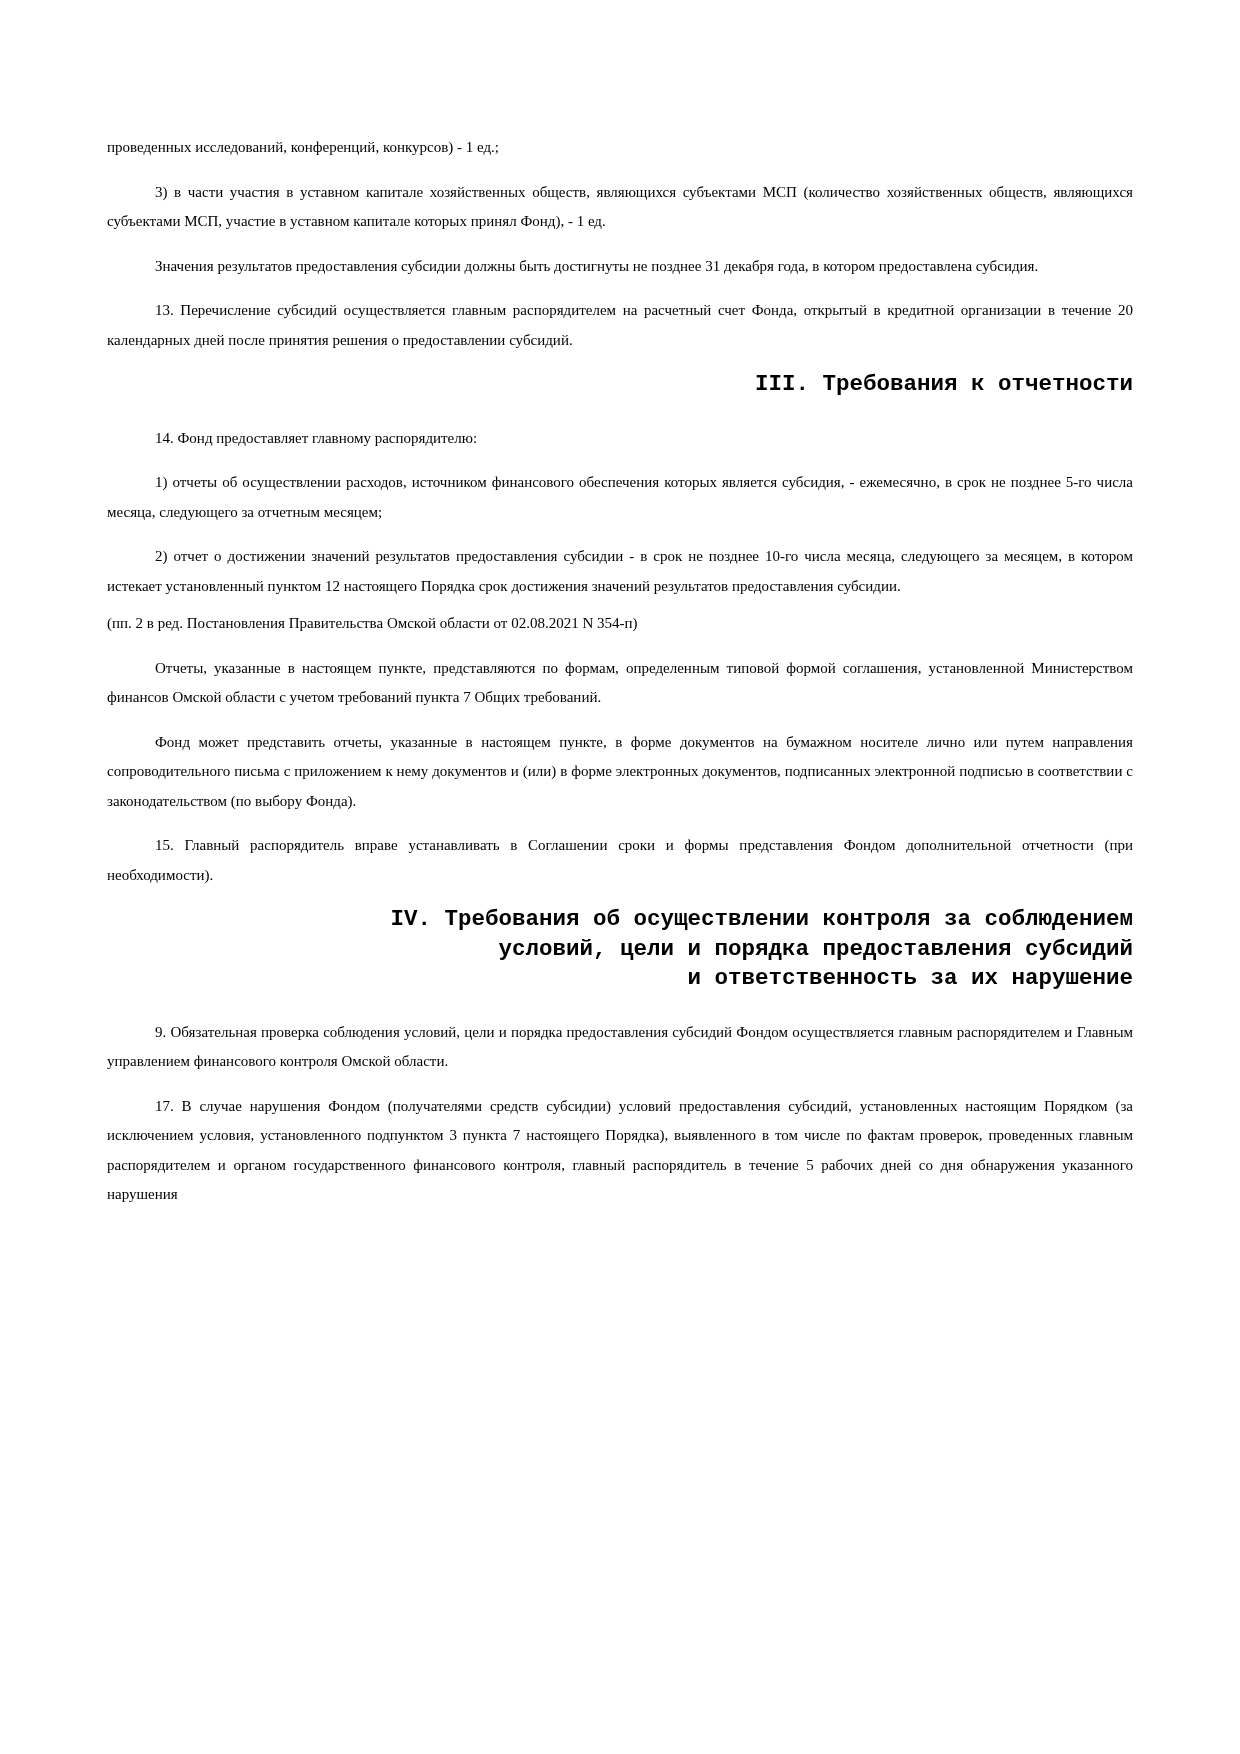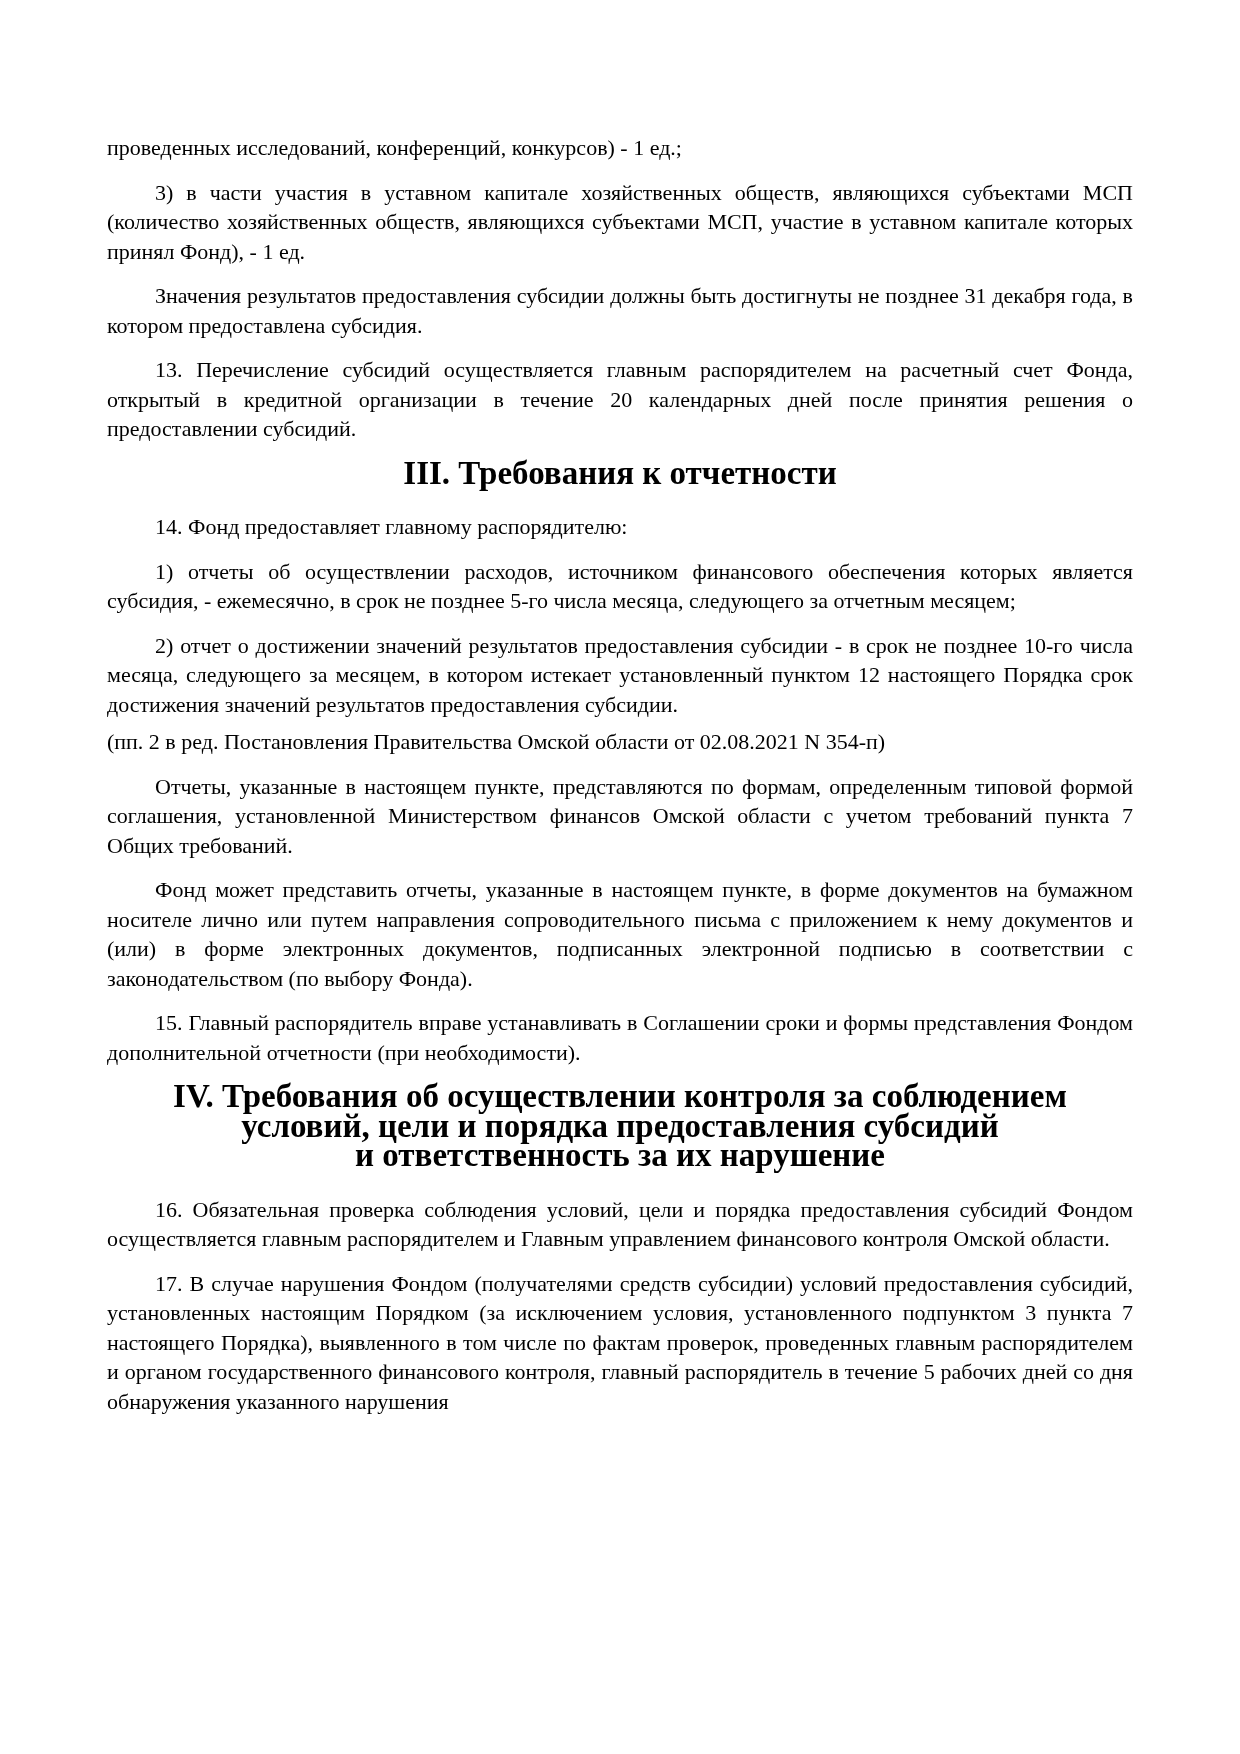--- a/index.html
+++ b/index.html
@@ -8,44 +8,45 @@
     background: #ffffff;
   }
   .page {
     position: relative;
     width: 1240px;
     height: 1754px;
     background: #ffffff;
     box-sizing: border-box;
     padding: 133px 107px 60px 107px;
     font-family: "Liberation Serif", "DejaVu Serif", serif;
-    font-size: 22px;
+    font-size: 15px;
     line-height: 29.5px;
     color: #000000;
     overflow: hidden;
   }
   .para {
     text-align: justify;
     text-indent: 48px;
     margin: 0 0 15px 0;
   }
   .para.no-indent {
     text-indent: 0;
   }
   .note {
     text-align: left;
     text-indent: 0;
     margin: 0 0 15px 0;
   }
   .heading {
     font-weight: bold;
-    text-align: center;
+    text-align: right;
     text-indent: 0;
     margin: 8px 0 24px 0;
     white-space: pre-line;
+    font-family: Liberation Mono, monospace;
   }
 </style>
 </head>
 <body>
 
 <div class="page">
   <p class="para no-indent">проведенных исследований, конференций, конкурсов) - 1 ед.;</p>
   <p class="para">3) в части участия в уставном капитале хозяйственных обществ, являющихся субъектами МСП (количество хозяйственных обществ, являющихся субъектами МСП, участие в уставном капитале которых принял Фонд), - 1 ед.</p>
   <p class="para">Значения результатов предоставления субсидии должны быть достигнуты не позднее 31 декабря года, в котором предоставлена субсидия.</p>
   <p class="para">13. Перечисление субсидий осуществляется главным распорядителем на расчетный счет Фонда, открытый в кредитной организации в течение 20 календарных дней после принятия решения о предоставлении субсидий.</p>
@@ -53,15 +54,15 @@
   <p class="para">14. Фонд предоставляет главному распорядителю:</p>
   <p class="para">1) отчеты об осуществлении расходов, источником финансового обеспечения которых является субсидия, - ежемесячно, в срок не позднее 5-го числа месяца, следующего за отчетным месяцем;</p>
   <p class="para" style="margin-bottom:8px">2) отчет о достижении значений результатов предоставления субсидии - в срок не позднее 10-го числа месяца, следующего за месяцем, в котором истекает установленный пунктом 12 настоящего Порядка срок достижения значений результатов предоставления субсидии.</p>
   <p class="note">(пп. 2 в ред. Постановления Правительства Омской области от 02.08.2021 N 354-п)</p>
   <p class="para">Отчеты, указанные в настоящем пункте, представляются по формам, определенным типовой формой соглашения, установленной Министерством финансов Омской области с учетом требований пункта 7 Общих требований.</p>
   <p class="para">Фонд может представить отчеты, указанные в настоящем пункте, в форме документов на бумажном носителе лично или путем направления сопроводительного письма с приложением к нему документов и (или) в форме электронных документов, подписанных электронной подписью в соответствии с законодательством (по выбору Фонда).</p>
   <p class="para">15. Главный распорядитель вправе устанавливать в Соглашении сроки и формы представления Фондом дополнительной отчетности (при необходимости).</p>
   <h2 class="heading">IV. Требования об осуществлении контроля за соблюдением
 условий, цели и порядка предоставления субсидий
 и ответственность за их нарушение</h2>
-  <p class="para">16. Обязательная проверка соблюдения условий, цели и порядка предоставления субсидий Фондом осуществляется главным распорядителем и Главным управлением финансового контроля Омской области.</p>
+  <p class="para">9. Обязательная проверка соблюдения условий, цели и порядка предоставления субсидий Фондом осуществляется главным распорядителем и Главным управлением финансового контроля Омской области.</p>
   <p class="para">17. В случае нарушения Фондом (получателями средств субсидии) условий предоставления субсидий, установленных настоящим Порядком (за исключением условия, установленного подпунктом 3 пункта 7 настоящего Порядка), выявленного в том числе по фактам проверок, проведенных главным распорядителем и органом государственного финансового контроля, главный распорядитель в течение 5 рабочих дней со дня обнаружения указанного нарушения</p>
 </div>
 
 </body></html>

